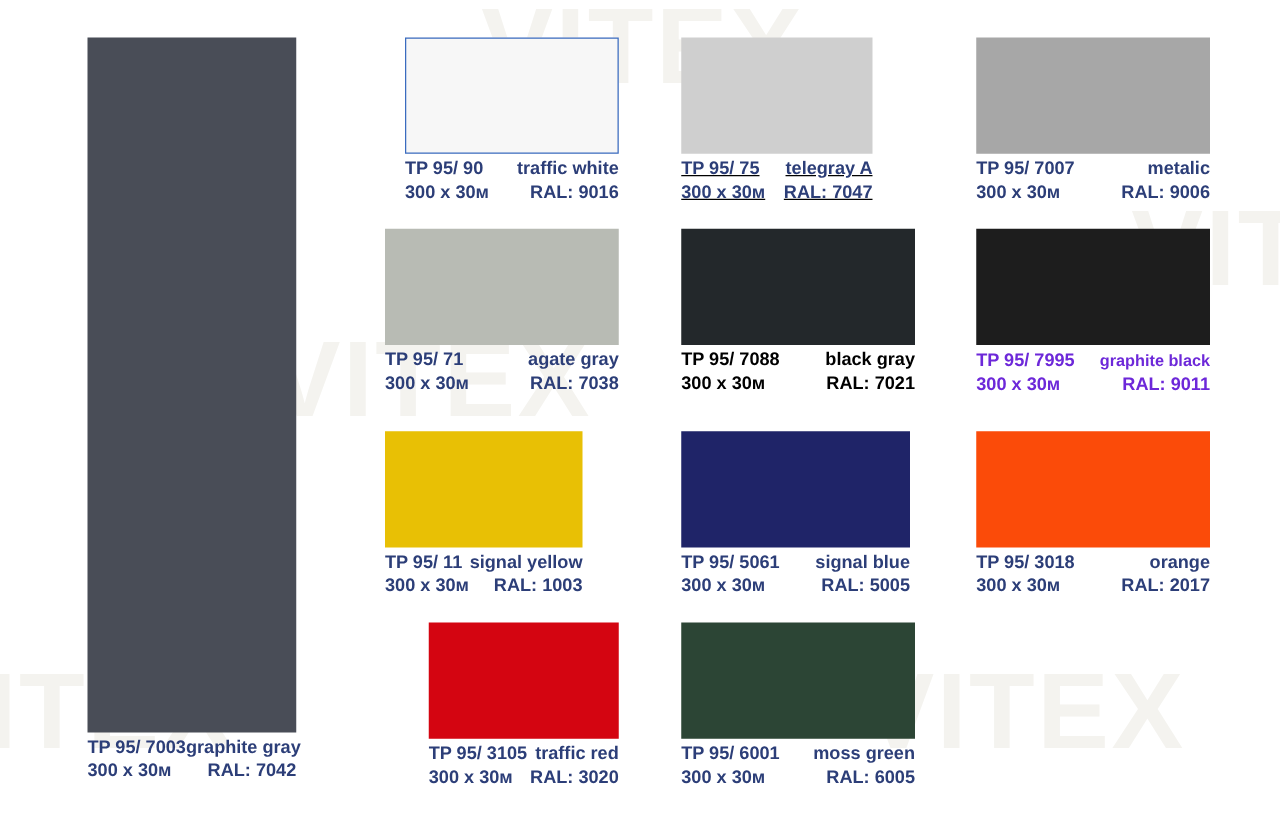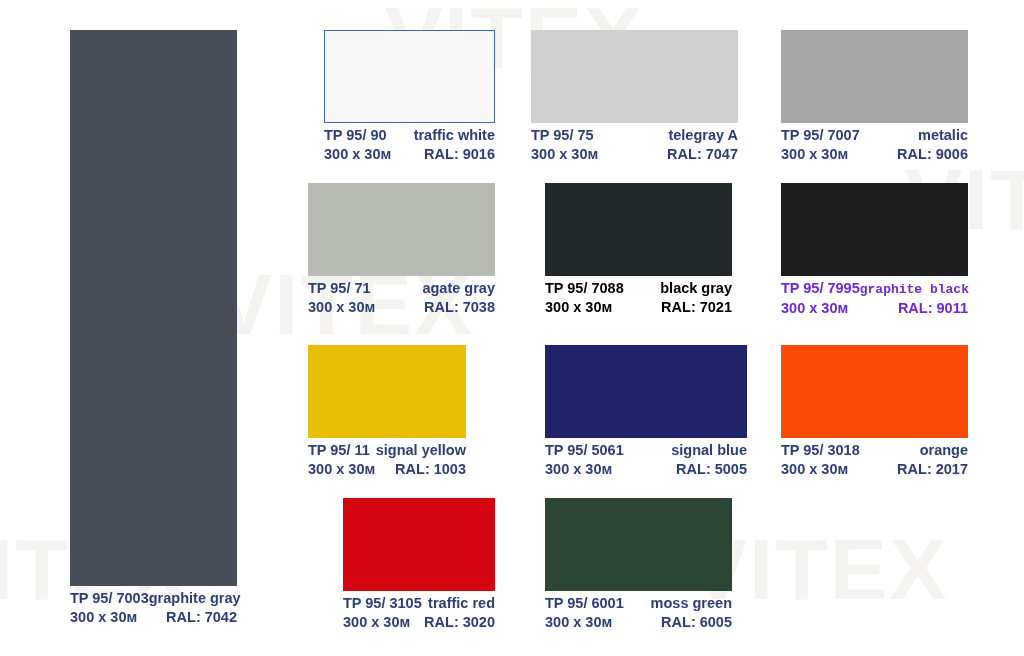--- a/index.html
+++ b/index.html
@@ -68,21 +68,21 @@
   }
   .label-row {
     display: flex;
     justify-content: space-between;
     align-items: baseline;
     white-space: nowrap;
   }
   .label-row .lbl-left  { text-align: left; }
   .label-row .lbl-right { text-align: right; }
 
-  .name-small { font-size: 13px; font-family: Liberation Mono, monospace; }
+  .name-small { font-size: 13px; }
 
   
   #card-graphite-gray .swatch-chip { height: 556px; }
 </style>
 </head>
 <body style="background: rgb(255, 255, 255);">
 
 <div id="watermark-layer">
   <div class="wm wm-1" style="color: rgb(244, 243, 239);">VITEX</div>
   <div class="wm wm-2" style="color: rgb(244, 243, 239);">VITEX</div>
@@ -114,21 +114,21 @@
         <span class="lbl-left">TP 95/ 90</span>
         <span class="lbl-right">traffic white</span>
       </div>
       <div class="label-row">
         <span class="lbl-left">300 x 30м</span>
         <span class="lbl-right">RAL: 9016</span>
       </div>
     </div>
   </div>
 
-  <div class="swatch-card" style="left:531px; top:30px; width:207px;">
+  <div class="swatch-card" style="left:545px; top:30px; width:153px;text-decoration:underline;">
     <div class="swatch-chip" style="height: 93px; background-color: rgb(207, 207, 207);"></div>
     <div class="swatch-labels" style="color: rgb(44, 62, 120);">
       <div class="label-row">
         <span class="lbl-left">TP 95/ 75</span>
         <span class="lbl-right">telegray A</span>
       </div>
       <div class="label-row">
         <span class="lbl-left">300 x 30м</span>
         <span class="lbl-right">RAL: 7047</span>
       </div>
@@ -198,21 +198,21 @@
         <span class="lbl-left">TP 95/ 11</span>
         <span class="lbl-right">signal yellow</span>
       </div>
       <div class="label-row">
         <span class="lbl-left">300 x 30м</span>
         <span class="lbl-right">RAL: 1003</span>
       </div>
     </div>
   </div>
 
-  <div class="swatch-card" style="left:545px; top:345px; width:202px;">
+  <div class="swatch-card" style="left:545px; top:345px; width:183px;">
     <div class="swatch-chip" style="height: 93px; background-color: rgb(31, 36, 104);"></div>
     <div class="swatch-labels" style="color: rgb(44, 62, 120);">
       <div class="label-row">
         <span class="lbl-left">TP 95/ 5061</span>
         <span class="lbl-right">signal blue</span>
       </div>
       <div class="label-row">
         <span class="lbl-left">300 x 30м</span>
         <span class="lbl-right">RAL:  5005</span>
       </div>

